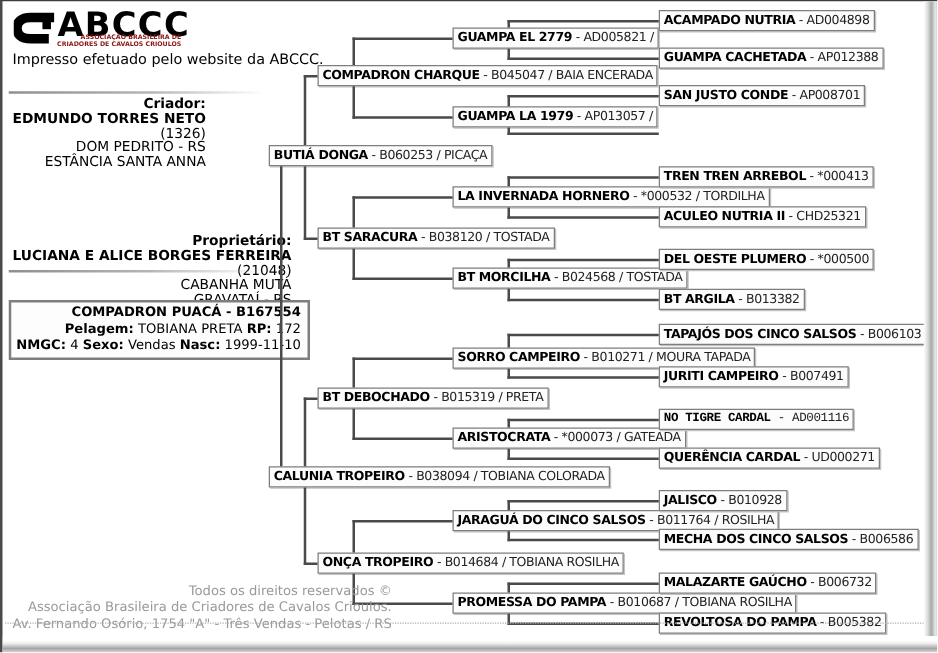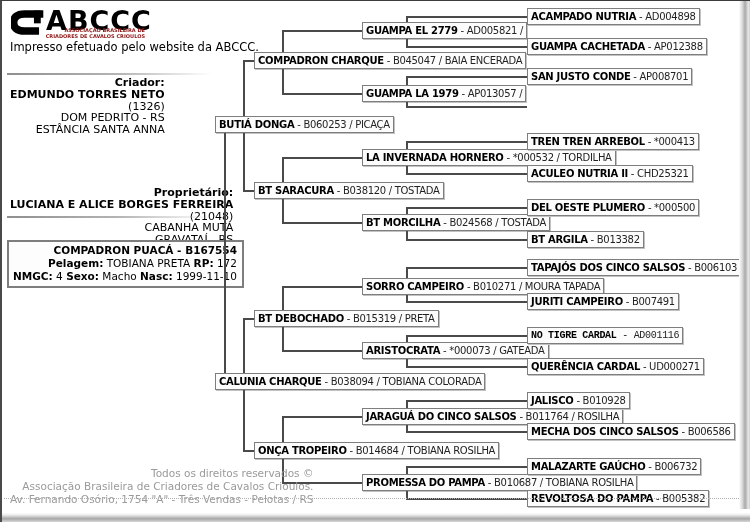--- a/index.html
+++ b/index.html
@@ -75,29 +75,29 @@
     <div>
       <b>Pelagem:</b>
       <span>TOBIANA PRETA</span>
       <b>RP:</b>
       <span>172</span>
     </div>
     <div>
       <b>NMGC:</b>
       <span>4</span>
       <b>Sexo:</b>
-      <span>Macho</span>
+      <span>Vendas</span>
       <b>Nasc:</b>
       <span>1999-11-10</span>
     </div>
   </div>
 
   <div class="tree" id="tree">
       <div class="pnode" style="left: 213px; top: 115px; border-color: rgb(126, 126, 126);"><span class="pname">BUTIÁ DONGA</span><span> - </span><span class="pdetail">B060253 / PICAÇA</span></div>
-      <div class="pnode" style="left: 213px; top: 372px; border-color: rgb(126, 126, 126);"><span class="pname">CALUNIA CHARQUE</span><span> - </span><span class="pdetail">B038094 / TOBIANA COLORADA</span></div>
+      <div class="pnode" style="left: 213px; top: 372px; border-color: rgb(126, 126, 126);"><span class="pname">CALUNIA TROPEIRO</span><span> - </span><span class="pdetail">B038094 / TOBIANA COLORADA</span></div>
       <div class="pnode" style="left: 252px; top: 51px; border-color: rgb(126, 126, 126);"><span class="pname">COMPADRON CHARQUE</span><span> - </span><span class="pdetail">B045047 / BAIA ENCERADA</span></div>
       <div class="pnode" style="left: 252px; top: 181px; border-color: rgb(126, 126, 126);"><span class="pname">BT SARACURA</span><span> - </span><span class="pdetail">B038120 / TOSTADA</span></div>
       <div class="pnode" style="left: 252px; top: 309px; border-color: rgb(126, 126, 126);"><span class="pname">BT DEBOCHADO</span><span> - </span><span class="pdetail">B015319 / PRETA</span></div>
       <div class="pnode" style="left: 252px; top: 441px; border-color: rgb(126, 126, 126);"><span class="pname">ONÇA TROPEIRO</span><span> - </span><span class="pdetail">B014684 / TOBIANA ROSILHA</span></div>
       <div class="pnode" style="left: 360px; top: 21px; border-color: rgb(126, 126, 126);"><span class="pname">GUAMPA EL 2779</span><span> - </span><span class="pdetail">AD005821 /</span></div>
       <div class="pnode" style="left: 360px; top: 84px; border-color: rgb(126, 126, 126);"><span class="pname">GUAMPA LA 1979</span><span> - </span><span class="pdetail">AP013057 /</span></div>
       <div class="pnode" style="left: 360px; top: 148px; border-color: rgb(126, 126, 126);"><span class="pname">LA INVERNADA HORNERO</span><span> - </span><span class="pdetail">*000532 / TORDILHA</span></div>
       <div class="pnode" style="left: 360px; top: 213px; border-color: rgb(126, 126, 126);"><span class="pname">BT MORCILHA</span><span> - </span><span class="pdetail">B024568 / TOSTADA</span></div>
       <div class="pnode" style="left: 360px; top: 277px; border-color: rgb(126, 126, 126);"><span class="pname">SORRO CAMPEIRO</span><span> - </span><span class="pdetail">B010271 / MOURA TAPADA</span></div>
       <div class="pnode" style="left: 360px; top: 341px; border-color: rgb(126, 126, 126);"><span class="pname">ARISTOCRATA</span><span> - </span><span class="pdetail">*000073 / GATEADA</span></div>

